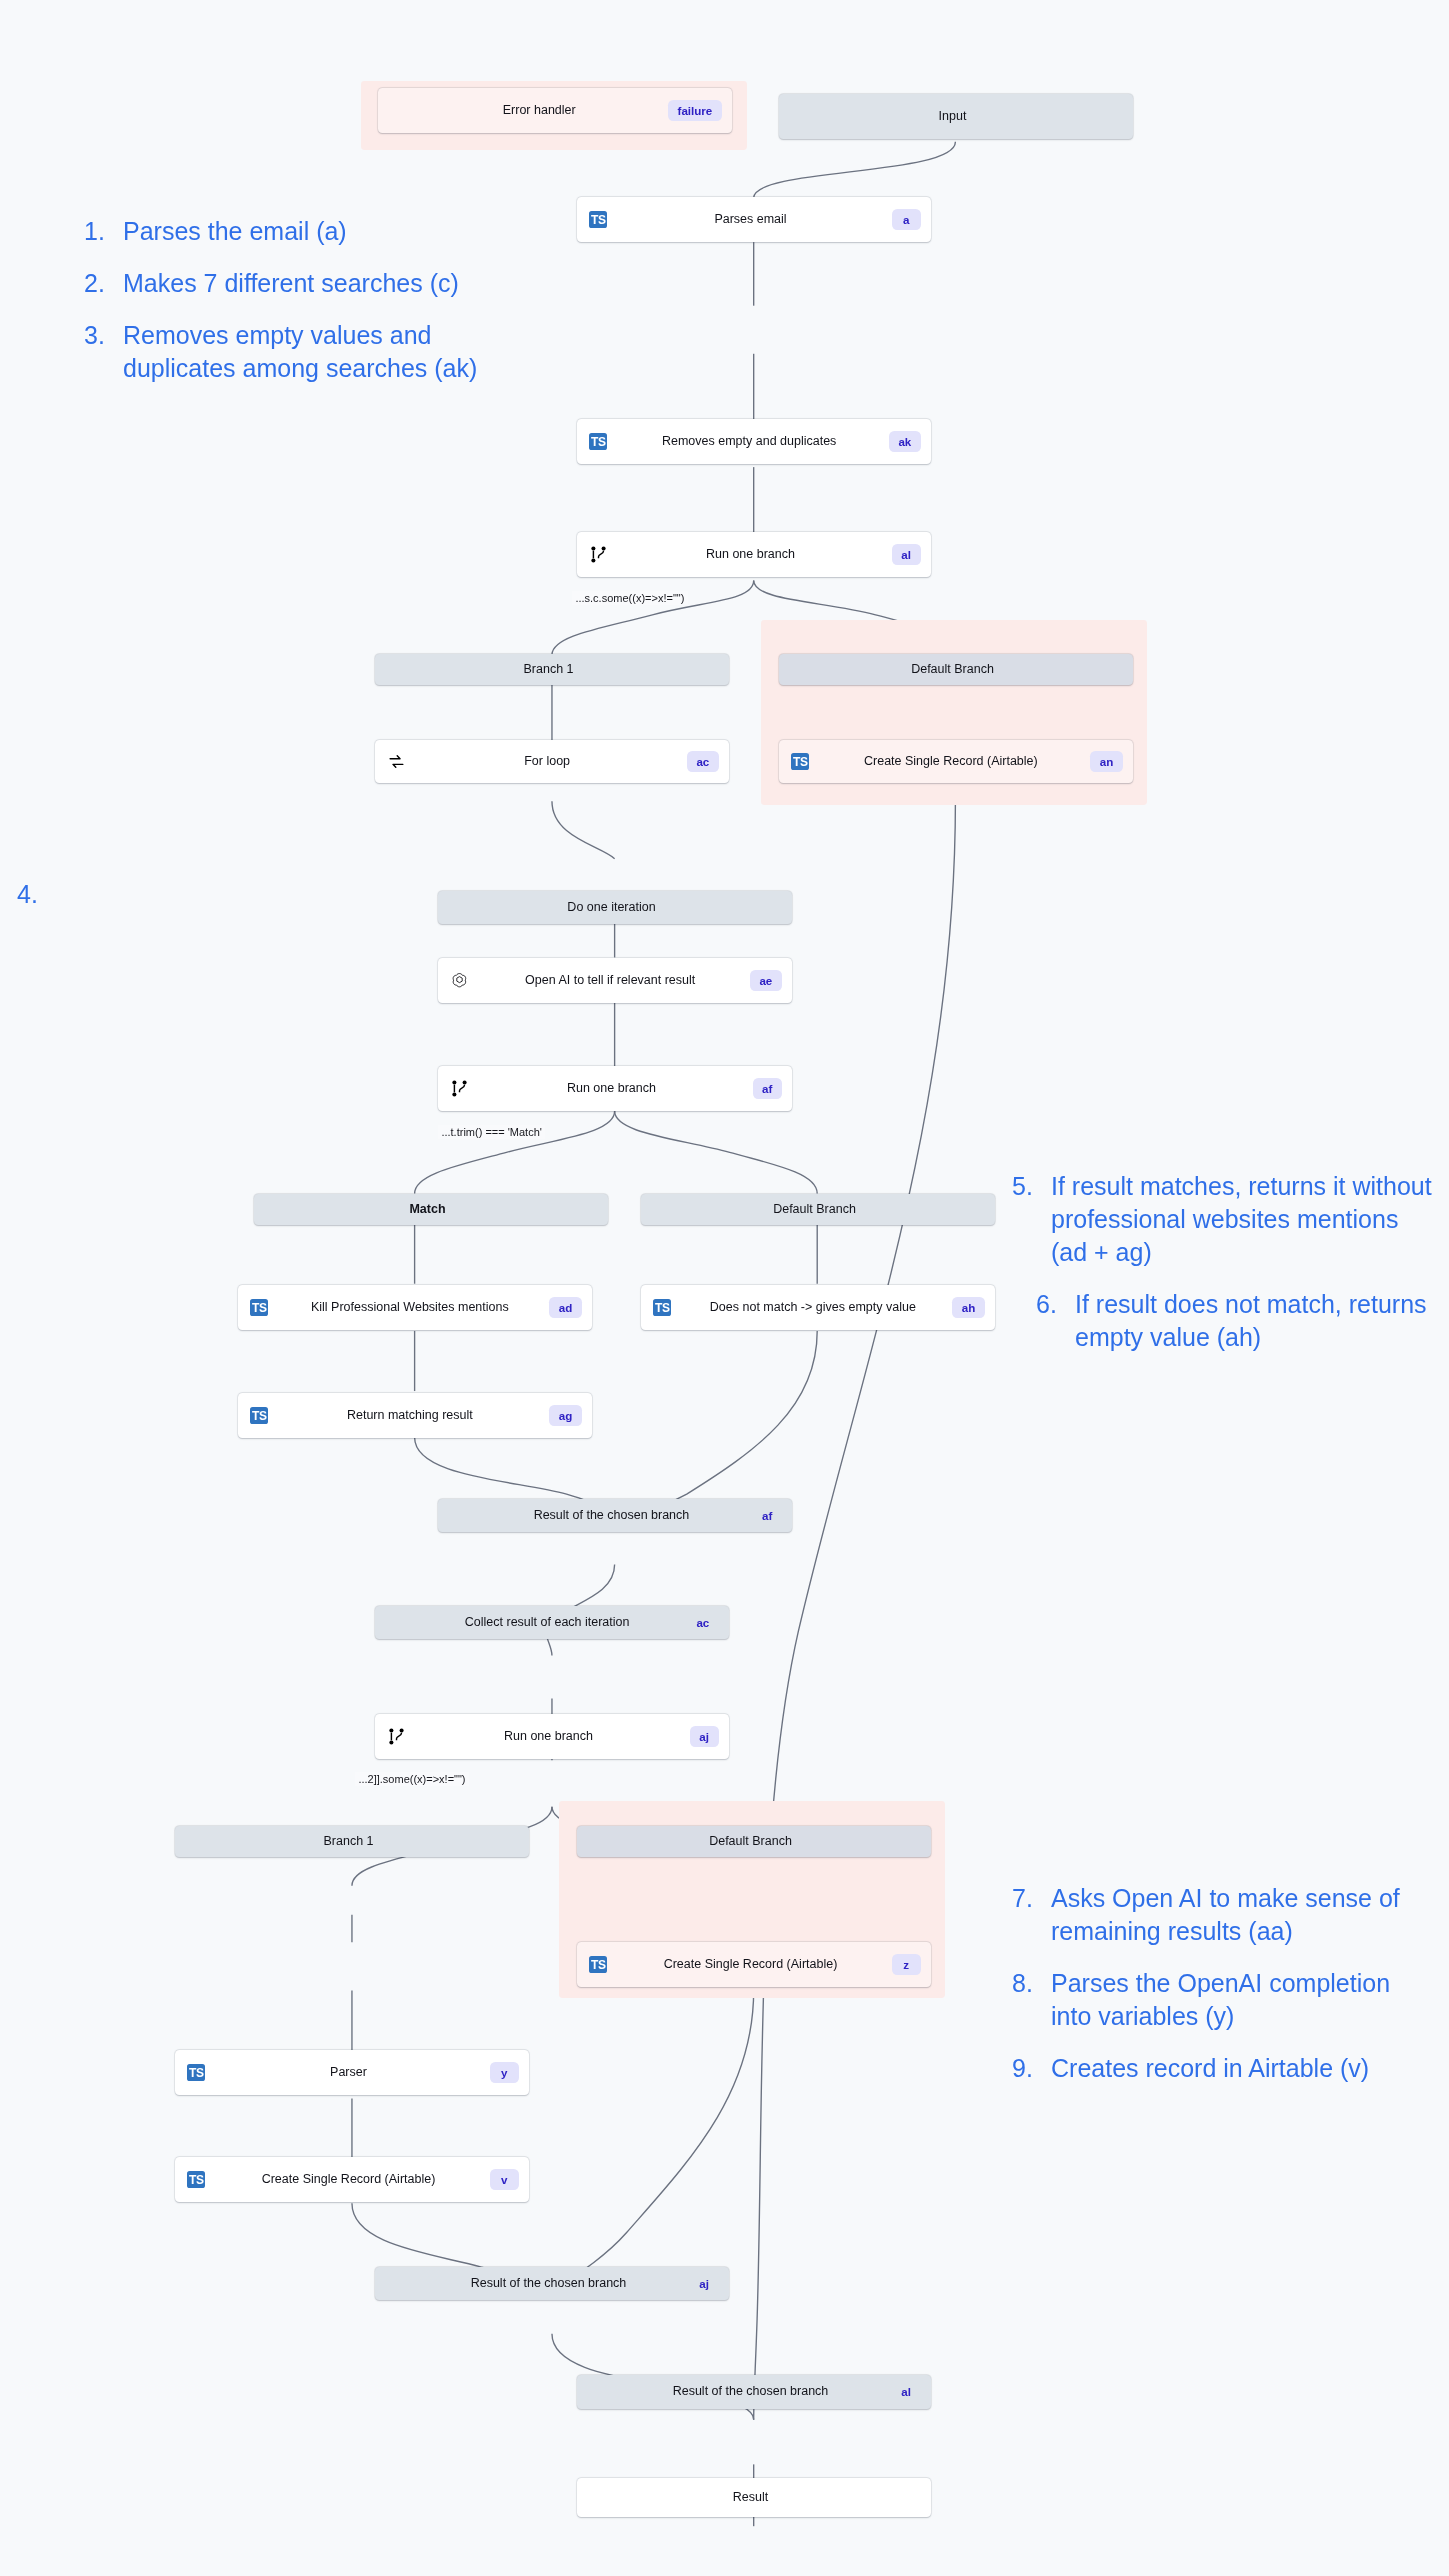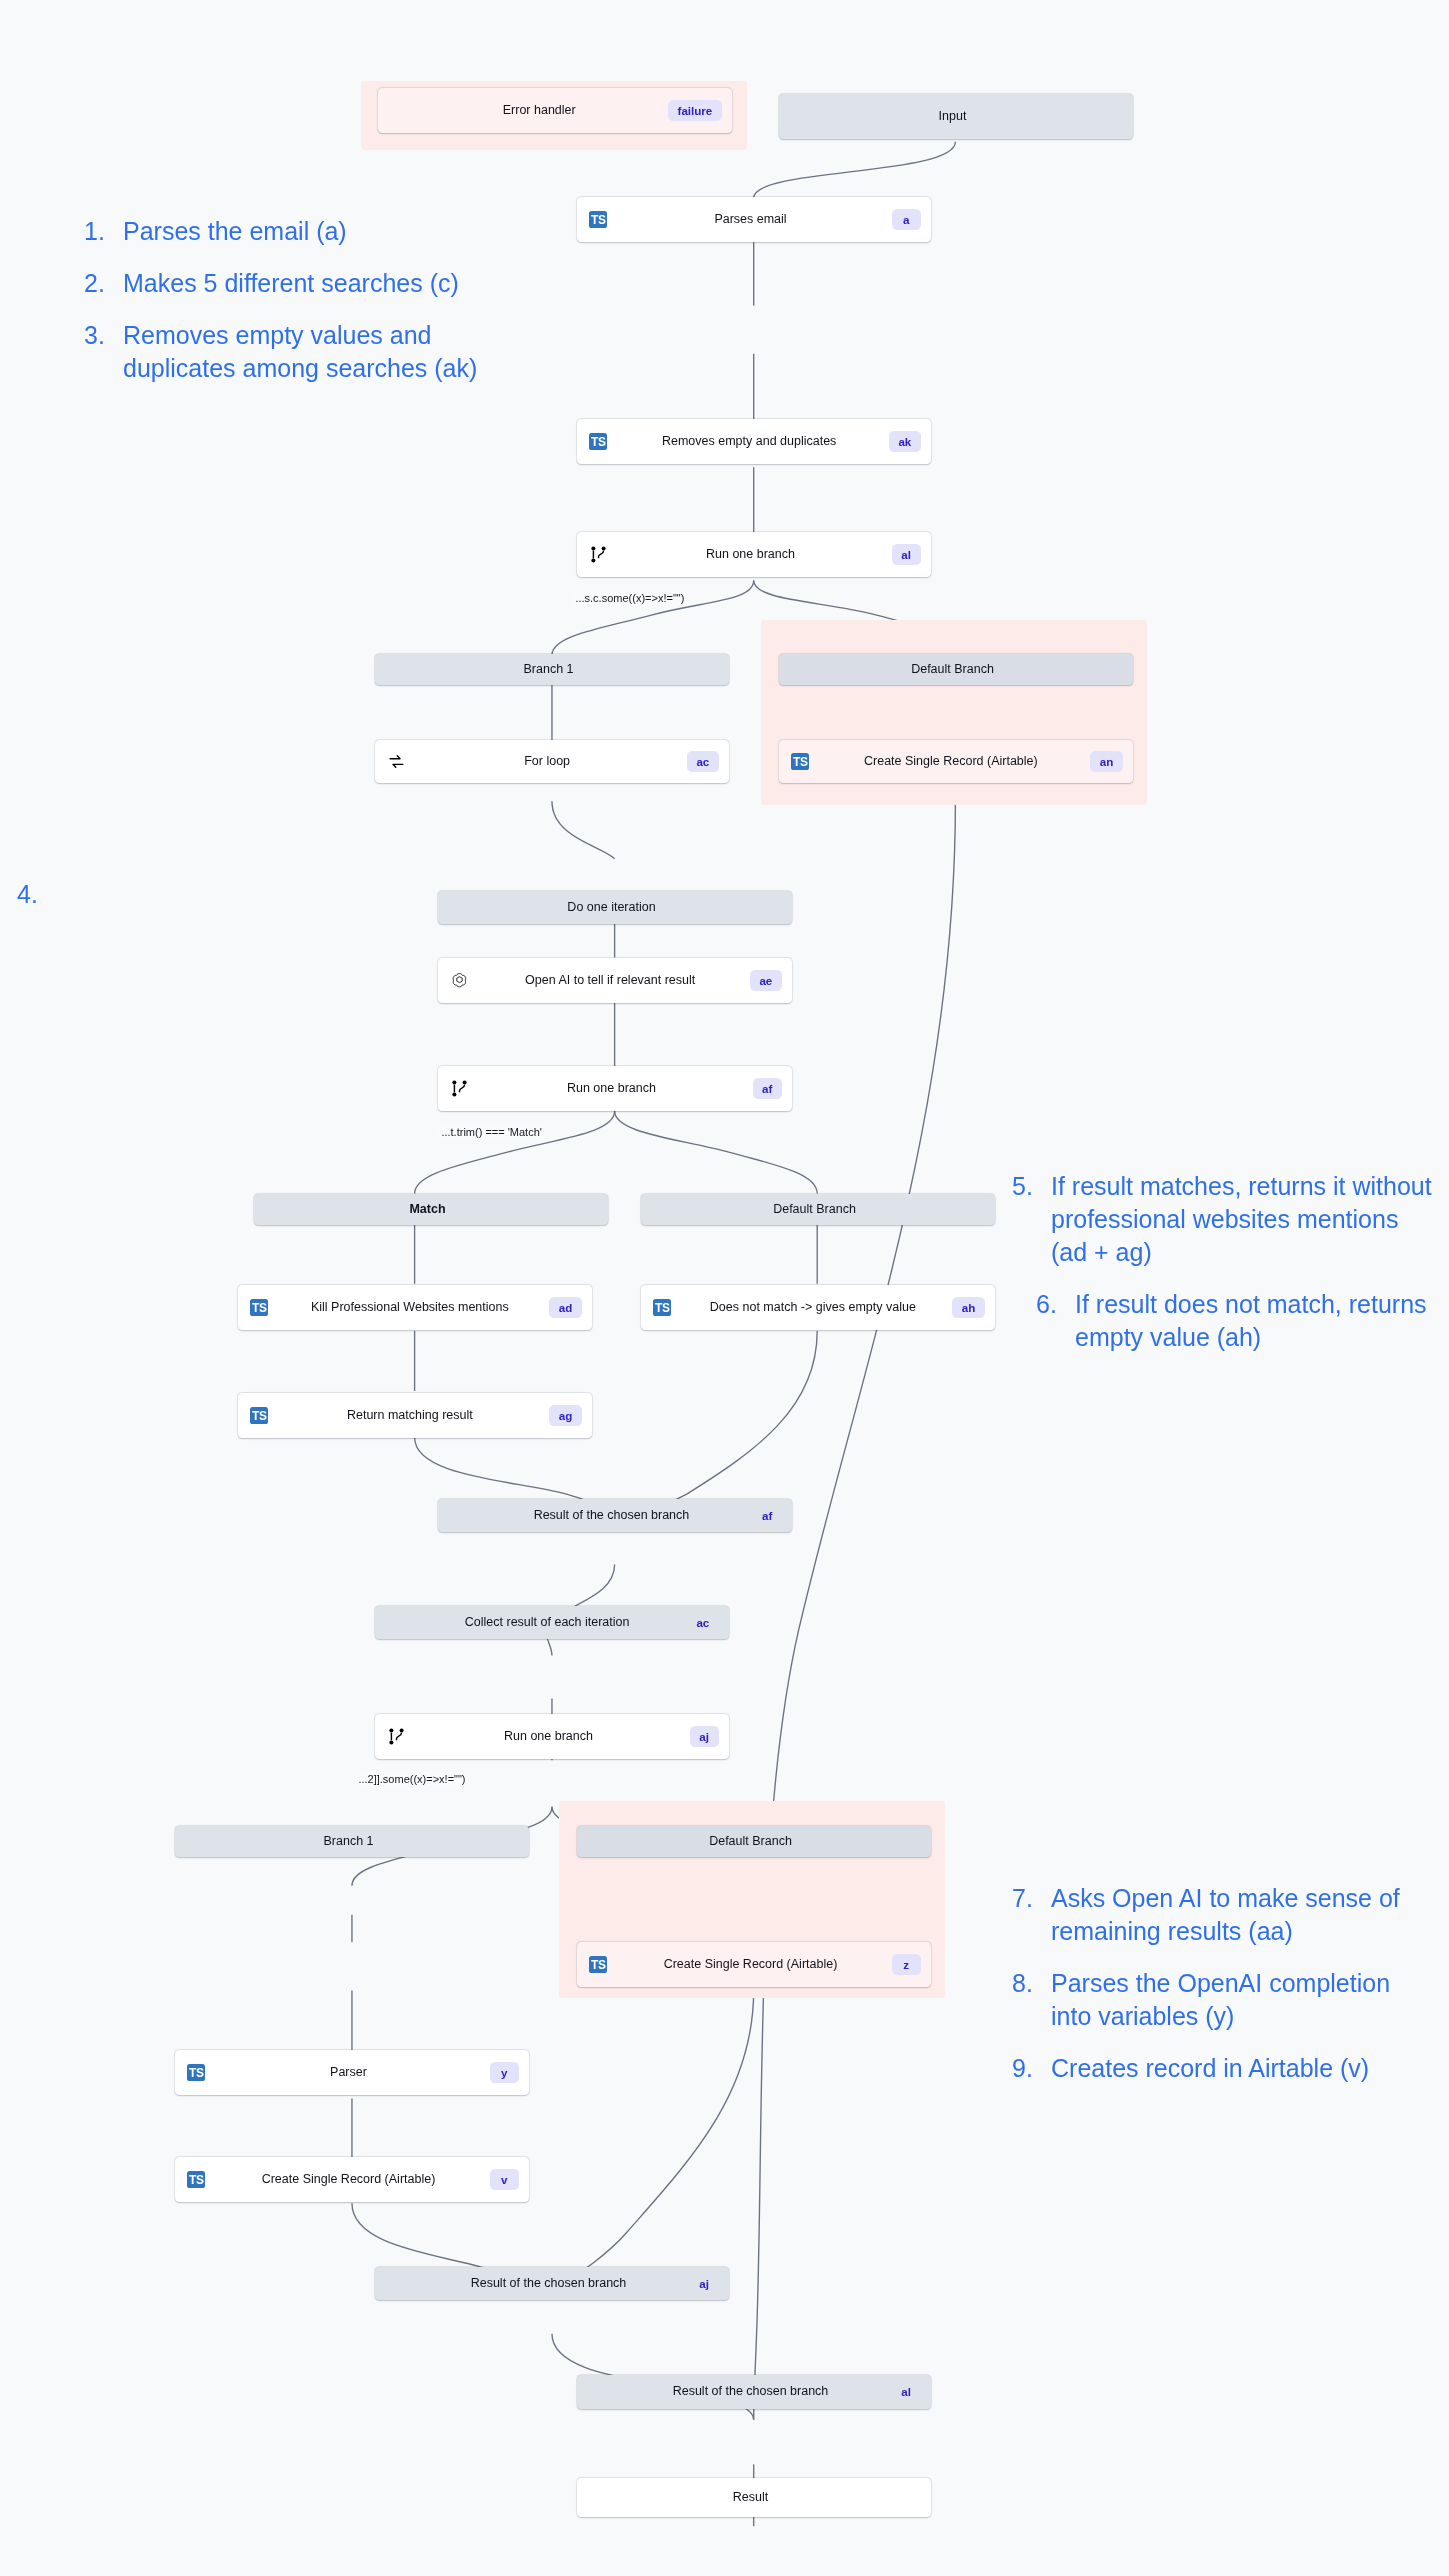--- a/index.html
+++ b/index.html
@@ -431,21 +431,21 @@
     <span class="tagpad"></span>
   </div>
 
   <div class="annot" style="left:84px; top:215px; width:447px;">
     <div class="item">
       <span class="num">1.</span>
       <span class="txt">Parses the email (a)</span>
     </div>
     <div class="item">
       <span class="num">2.</span>
-      <span class="txt">Makes 5 different searches (c)</span>
+      <span class="txt">Makes 7 different searches (c)</span>
     </div>
     <div class="item">
       <span class="num">3.</span>
       <span class="txt">Removes empty values and duplicates among searches (ak)</span>
     </div>
   </div>
 
   <div class="annot" style="left:17px; top:878px; width:386px;">
     <div class="item">
       <span class="num">4.</span>

